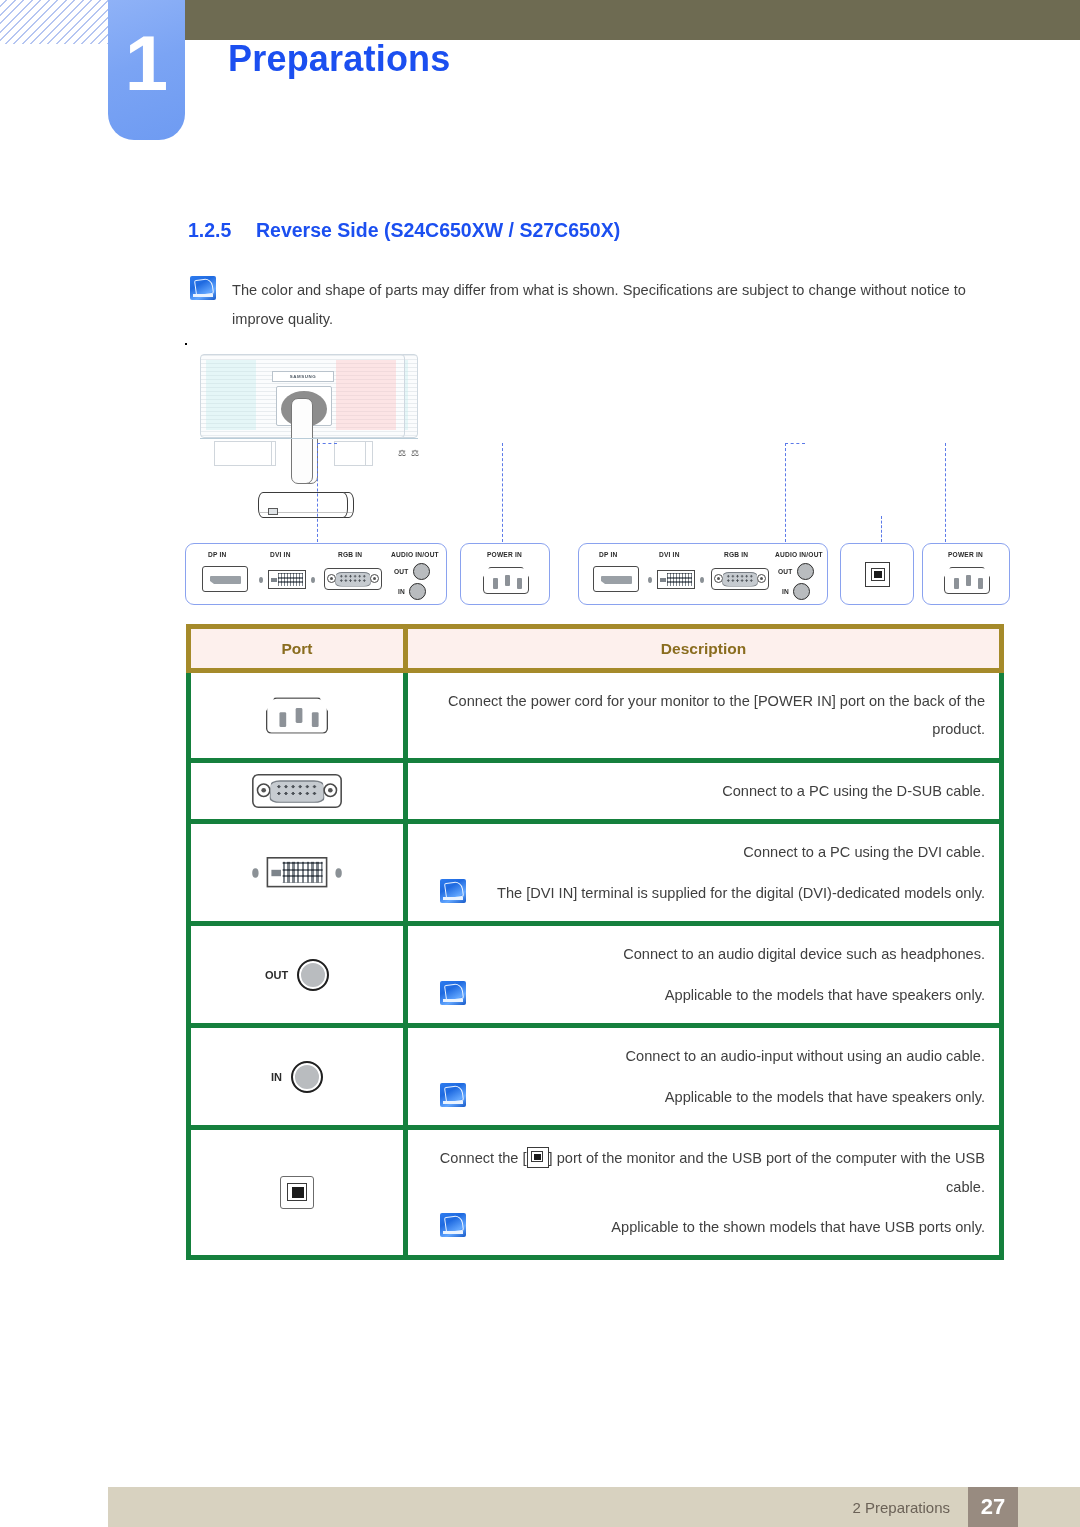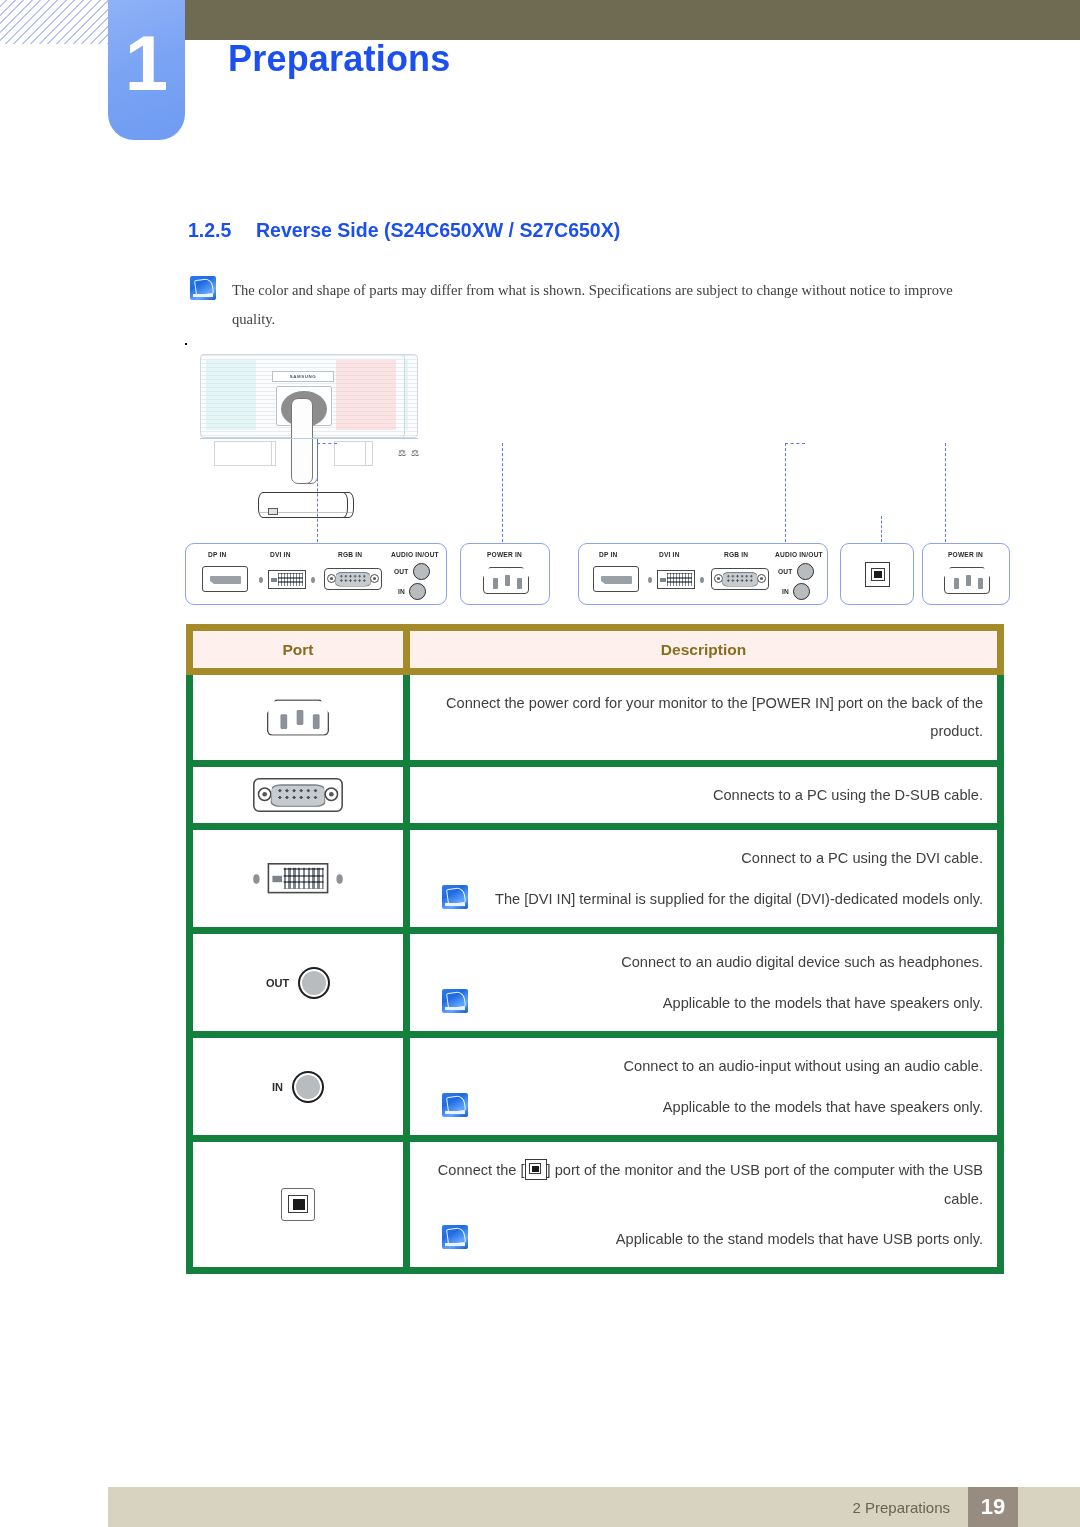--- a/index.html
+++ b/index.html
@@ -58,21 +58,21 @@
   }
   .note-ico::after{
     content:""; position:absolute; left:3px; bottom:3px; width:20px; height:3px;
     background:#eaf3ff;
   }
 
   .note-block {
     position:absolute; left:190px; top:276px; width:790px;
     display:flex; gap:16px; align-items:flex-start;
   }
-  .note-text { font-size:14.6px; color:#3f3f3f; line-height:2.0; width:744px;font-family:Liberation Serif, serif; }
+  .note-text { font-size:14.6px; color:#3f3f3f; line-height:2.0; width:744px; }
 
   
   .diagrams { position:absolute; left:185px; top:343px; width:820px; height:270px; }
 
   .mon-box { position:absolute; border:1.4px solid #000; background:#fff; }
 
   .panel { position:absolute; background:#fafafa; border:1px solid #cfd8e0;
     background-image:repeating-linear-gradient(180deg,#e8ecef 0px,#e8ecef 1px,#fbfcfd 1px,#fbfcfd 4px); }
   .panel-glowL{ position:absolute; background:rgba(255,190,190,.38); }
   .panel-glowR{ position:absolute; background:rgba(190,235,235,.35); }
@@ -121,21 +121,21 @@
   .c-usb i::after{ content:""; position:absolute; left:2.5px; top:2.5px; width:8px; height:7px; background:#1b1b1b;}
   .c-pwr{ position:relative; width:46px; height:27px; border:1.4px solid #4a4a4a; background:#fff;
           border-radius:8px 8px 4px 4px; clip-path:polygon(14% 0,86% 0,100% 38%,100% 100%,0 100%,0 38%);}
   .c-pwr b{ position:absolute; width:5px; height:11px; background:#8d9298; border-radius:1px;}
 
   
   table.ports {
     position:absolute; left:186px; top:624px; width:818px;
     border-collapse:collapse; table-layout:fixed;
   }
-  table.ports th, table.ports td { border:7px solid #15803d; vertical-align:middle; }
+  table.ports th, table.ports td { border:5px solid #15803d; vertical-align:middle; }
   table.ports thead th {
     background:#fdf0ed; color:#8a6d1f; font-size:15.5px; font-weight:700;
     height:44px; border-color:#a58a2a; border-left-color:#a58a2a; border-right-color:#a58a2a;
   }
   table.ports { border:1.6px solid #a58a2a; }
   .col-port { width:217px; }
   td.port-cell { text-align:center; padding:14px 0; }
   td.desc-cell { padding:14px 14px 14px 18px; font-size:14.6px; color:#3f3f3f; line-height:1.95;text-align:right; }
   .desc-line { display:block; }
   .desc-note { display:flex; gap:16px; align-items:flex-start; margin-top:12px; padding-left:14px;}
@@ -369,21 +369,21 @@
             <div class="c-vga t-vga">
               <div class="shell"></div>
                 <div class="sc" style="left:3px;"></div>
                 <div class="dsub"></div>
                 <div class="dots"></div>
                 <div class="sc" style="right:3px;"></div>
             </div>
           </div>
         </td>
         <td class="desc-cell">
-          <span class="desc-line">Connects to a PC using the D-SUB cable.</span>
+          <span class="desc-line">Connect to a PC using the D-SUB cable.</span>
         </td>
       </tr>
 
       <tr>
         <td class="port-cell">
           <div class="port-center">
             <div class="c-dvi t-dvi">
               <div class="s" style="left:1px;"></div>
                 <div class="body"></div>
                 <div class="flat"></div>
@@ -441,24 +441,24 @@
                 <i></i>
               </span>
           </div>
         </td>
         <td class="desc-cell">
           <span class="desc-line">
             <span>Connect the [</span><span class="inline-usb"><i></i></span><span>] port of the monitor and the USB port of the computer with the USB cable.</span>
           </span>
           <span class="desc-note">
             <span class="note-ico"></span>
-            <span class="txt">Applicable to the stand models that have USB ports only.</span>
+            <span class="txt">Applicable to the shown models that have USB ports only.</span>
           </span>
         </td>
       </tr>
     </tbody>
   </table>
 
   <div class="foot-bar"></div>
   <div class="foot-text">2 Preparations</div>
-  <div class="foot-page">19</div>
+  <div class="foot-page">27</div>
 
 </div>
 
 </body></html>

